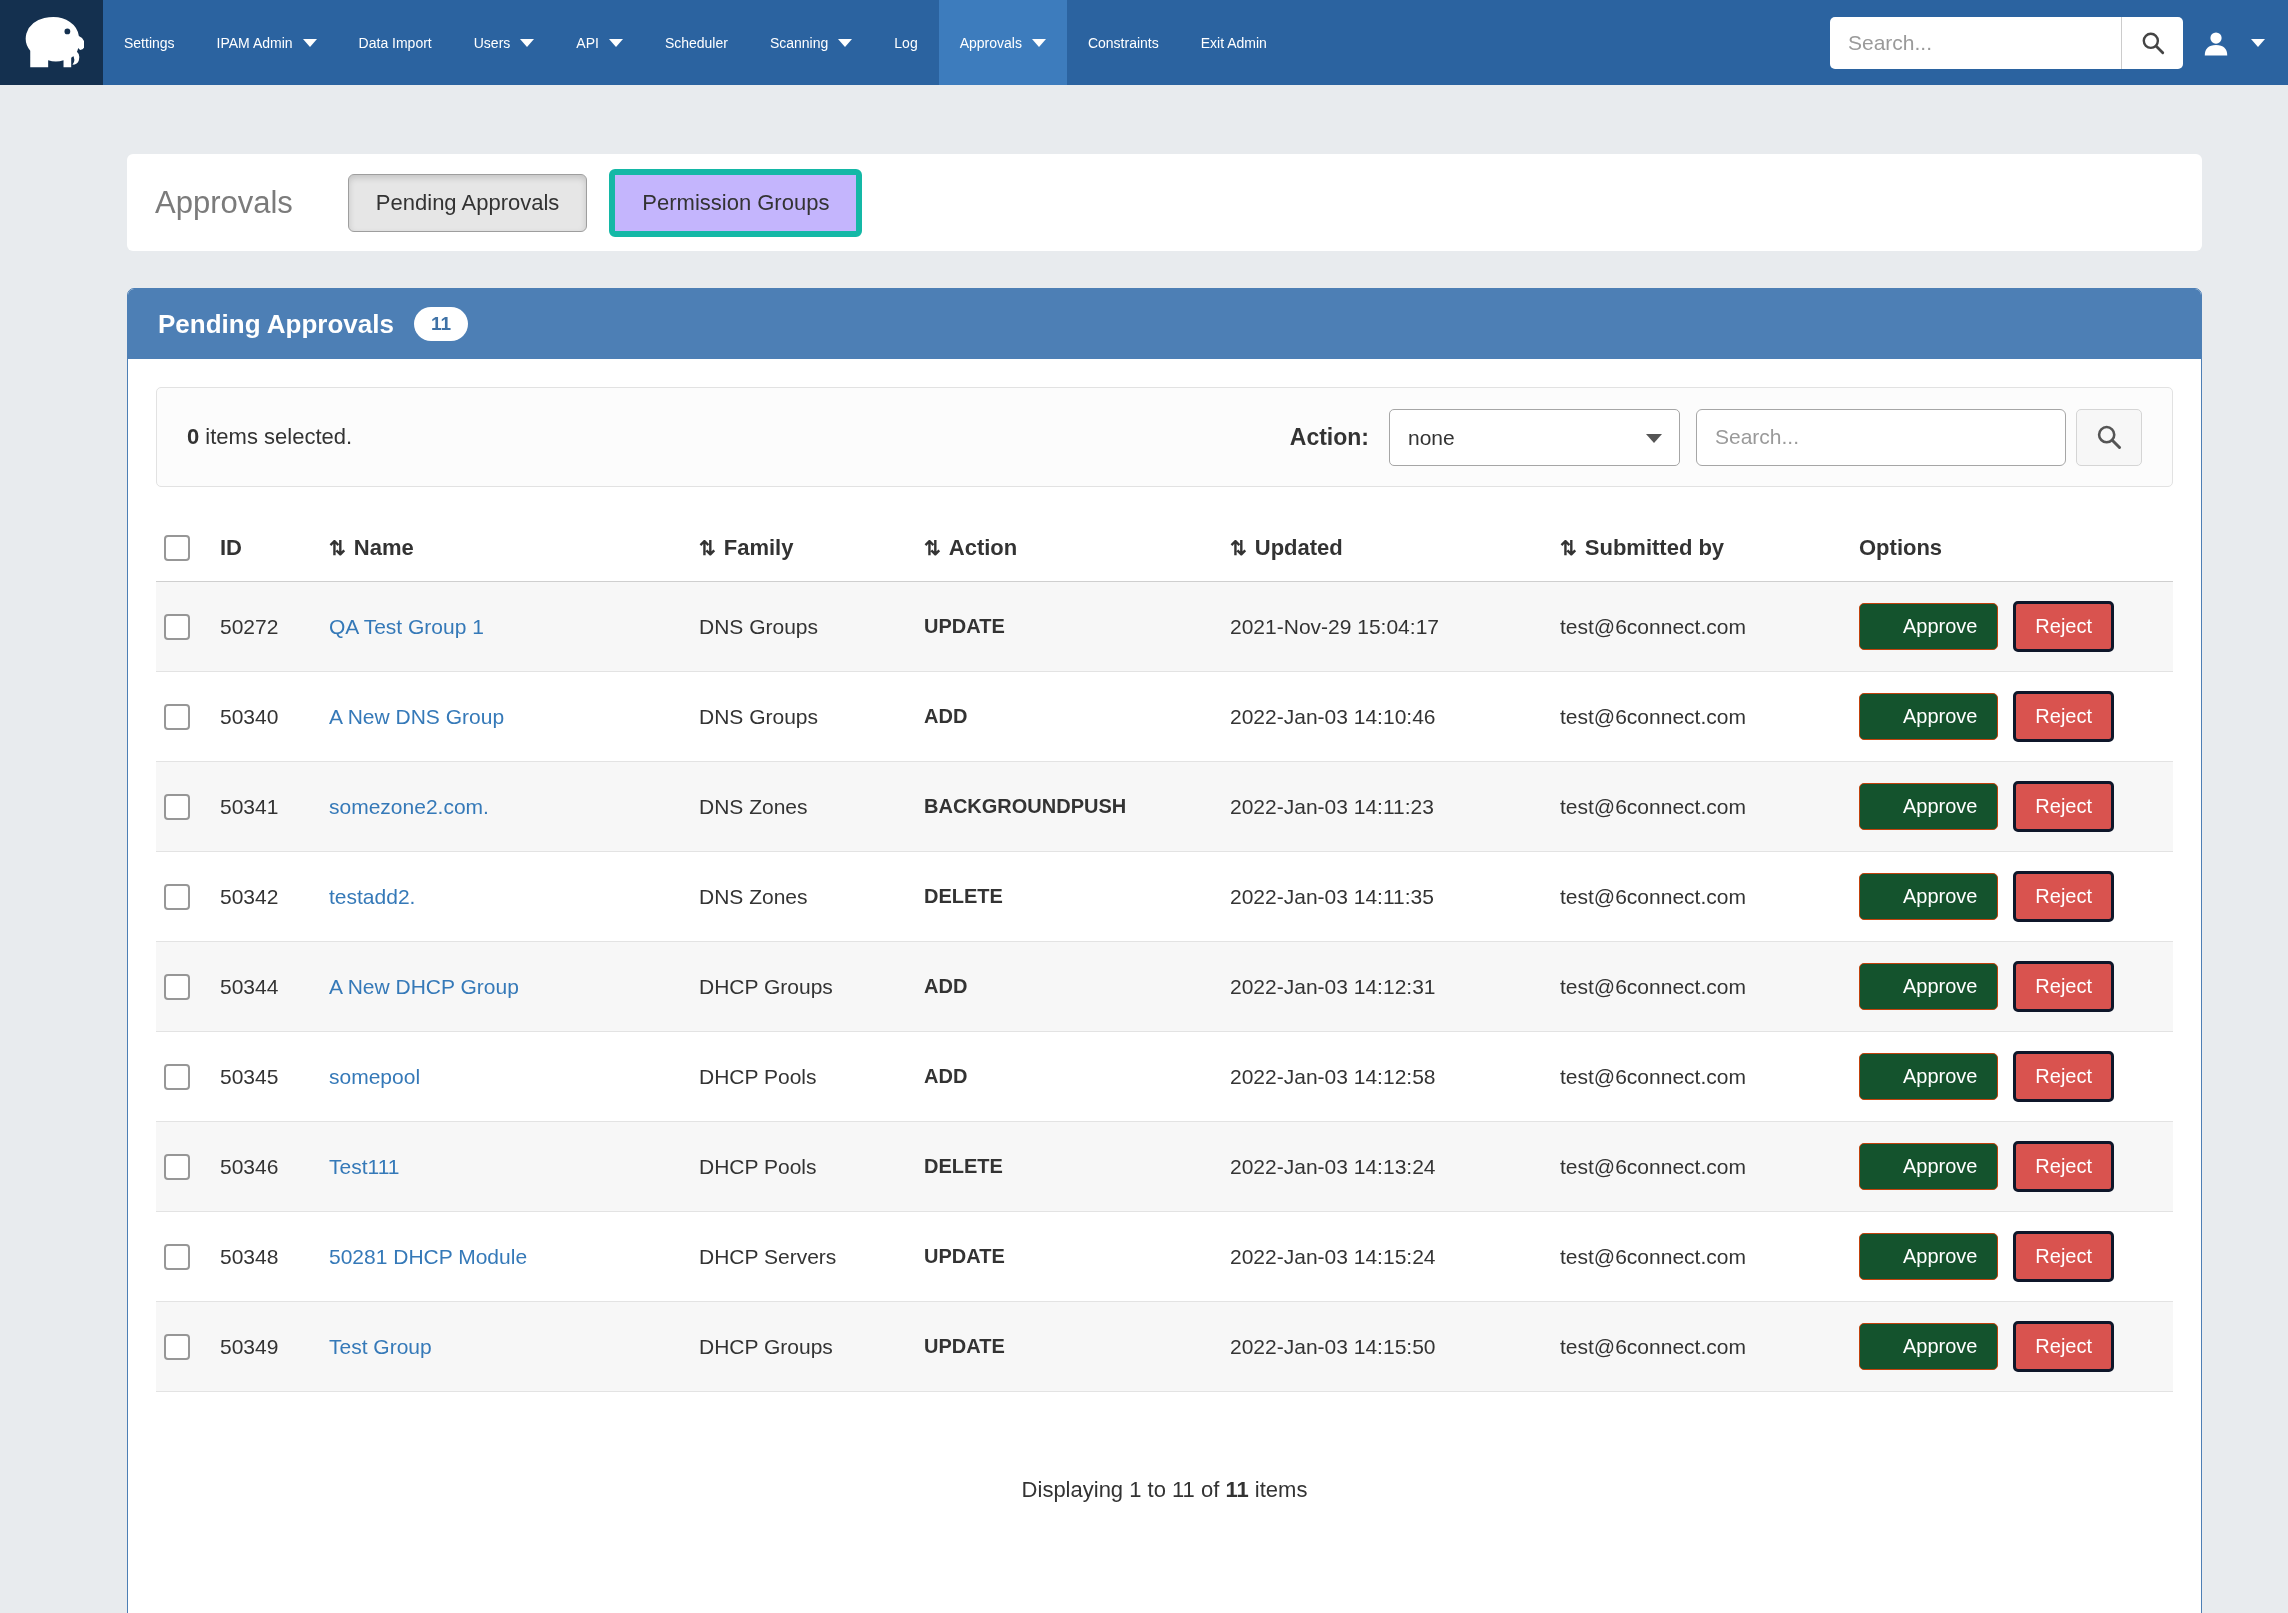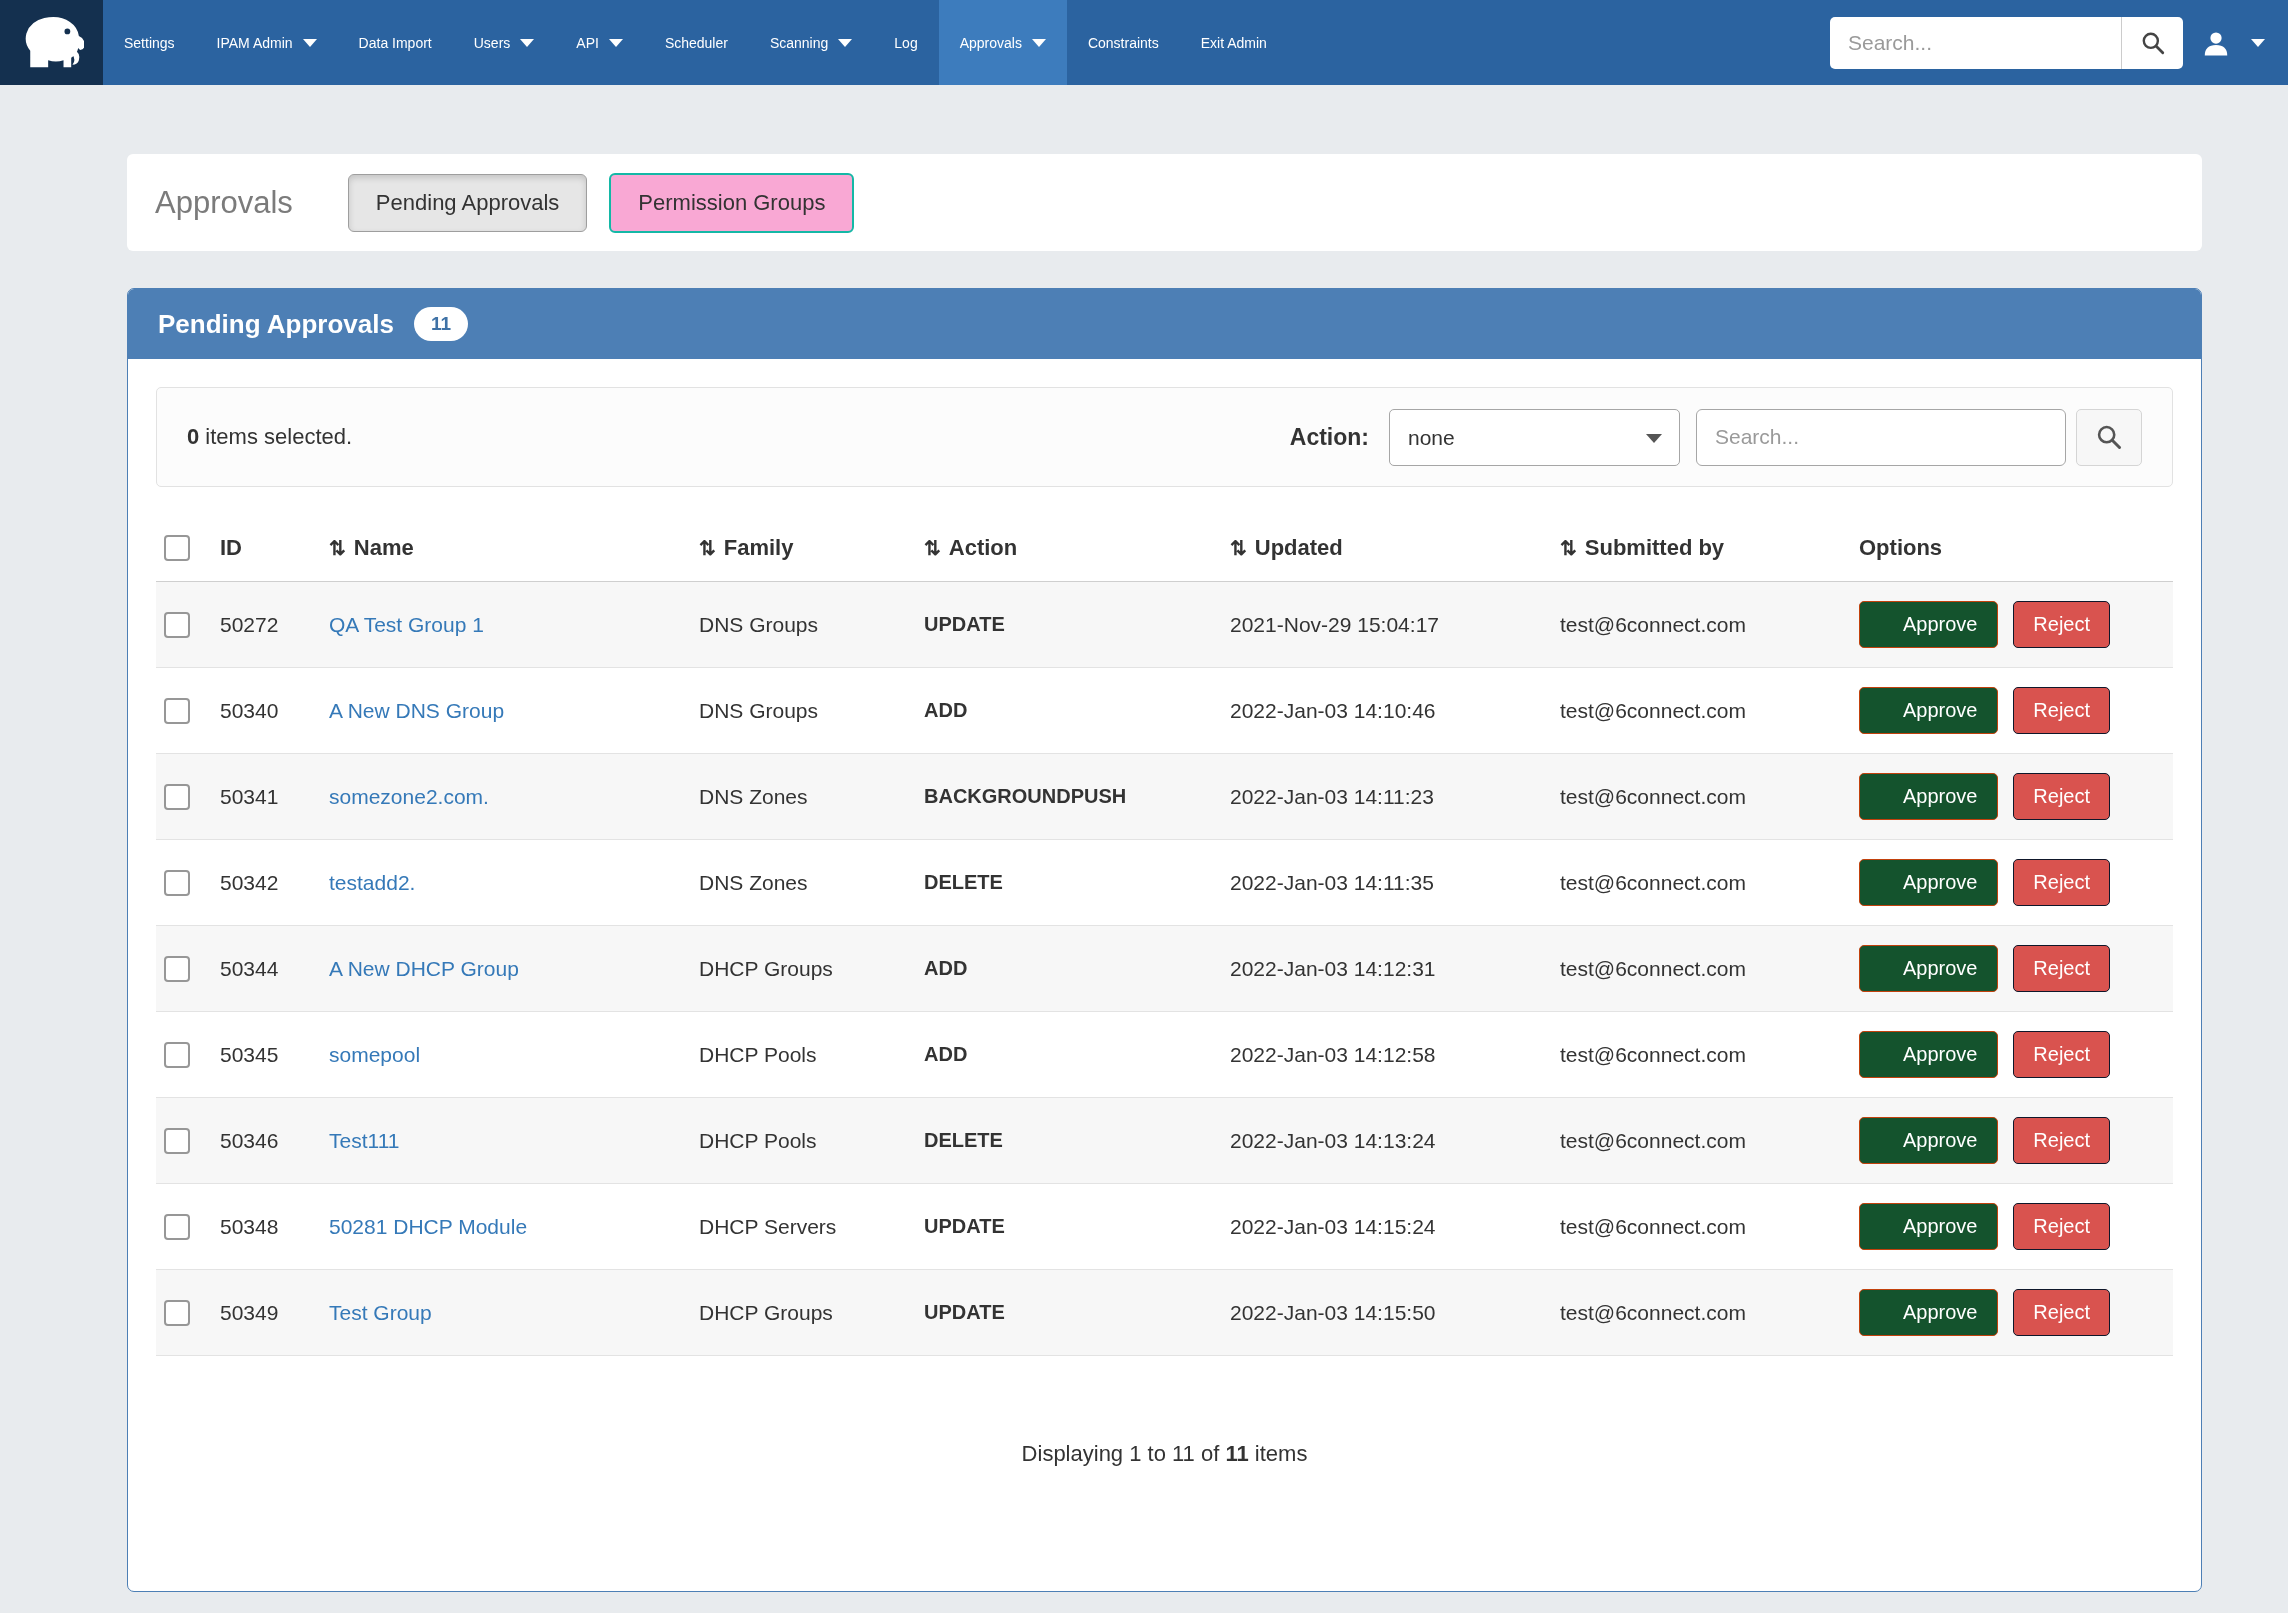--- a/index.html
+++ b/index.html
@@ -86,22 +86,22 @@
     height: 97px;
     display: flex;
     align-items: center;
     padding: 0 28px;
   }
   .page-title { font-size: 31px; color: #7b7b7b; margin-right: 55px; }
   .tab-btn {
     font-size: 22px;
     padding: 15px 27px;
     border-radius: 6px;
-    background: #f9a8d4;
-    border: 2px solid #14b8a6;
+    background: #c4b5fd;
+    border: 6px solid #14b8a6;
     color: #333;
     cursor: pointer;
     margin-right: 22px;
     font-family: "Liberation Sans", sans-serif;
   }
   .tab-btn.active {
     background: #e6e6e6;
     border: 1px solid #9e9e9e;
     box-shadow: inset 0 3px 6px rgba(0,0,0,.15);
   }
@@ -234,21 +234,21 @@
 
   .btn-approve, .btn-reject {
     font-size: 20px;
     color: #fff;
     padding: 11px 19px;
     border-radius: 5px;
     cursor: pointer;
     font-family: "Liberation Sans", sans-serif;
   }
   .btn-approve { background: #14532d; border: 1px solid #c2410c; margin-right: 10px; padding-left: 43px; }
-  .btn-reject  { background: #d9534f; border: 1px solid #0f172a; }
+  .btn-reject  { background: #d9534f; border: 3px solid #0f172a; }
 
   .table-footer {
     text-align: center;
     font-size: 22px;
     margin-top: 85px;
     padding-bottom: 124px;
   }
 </style>
 </head>
 <body>

